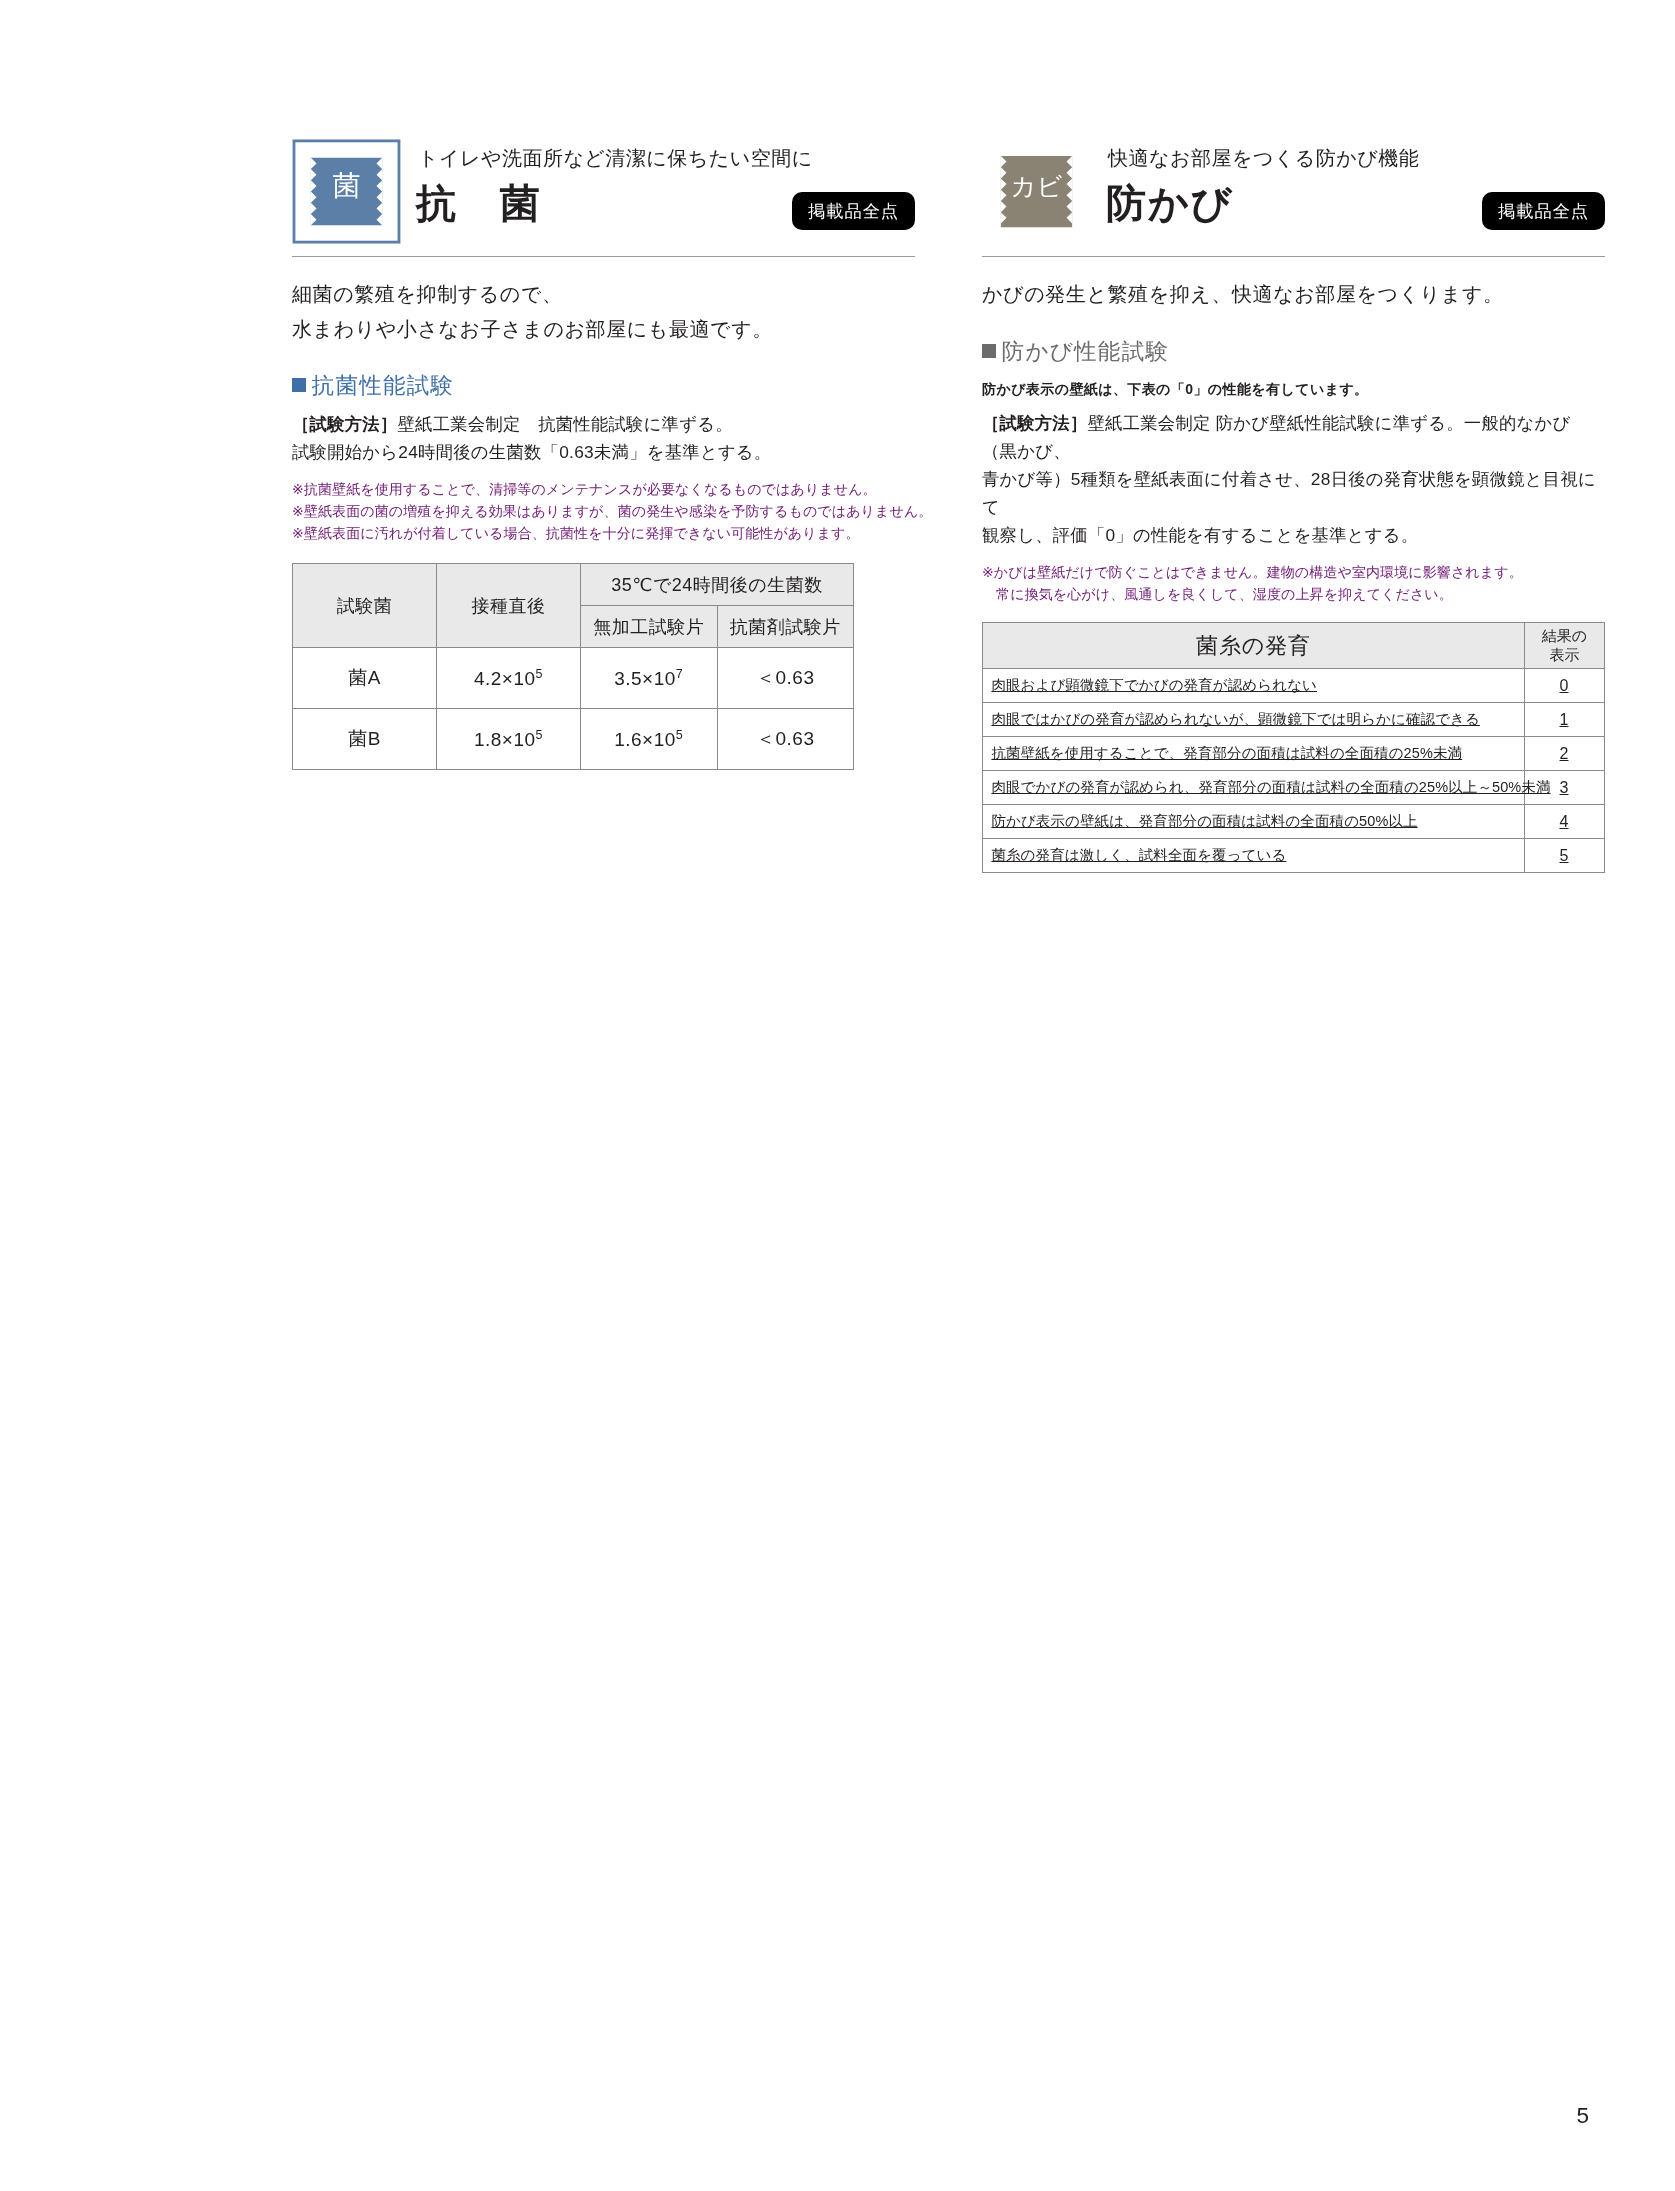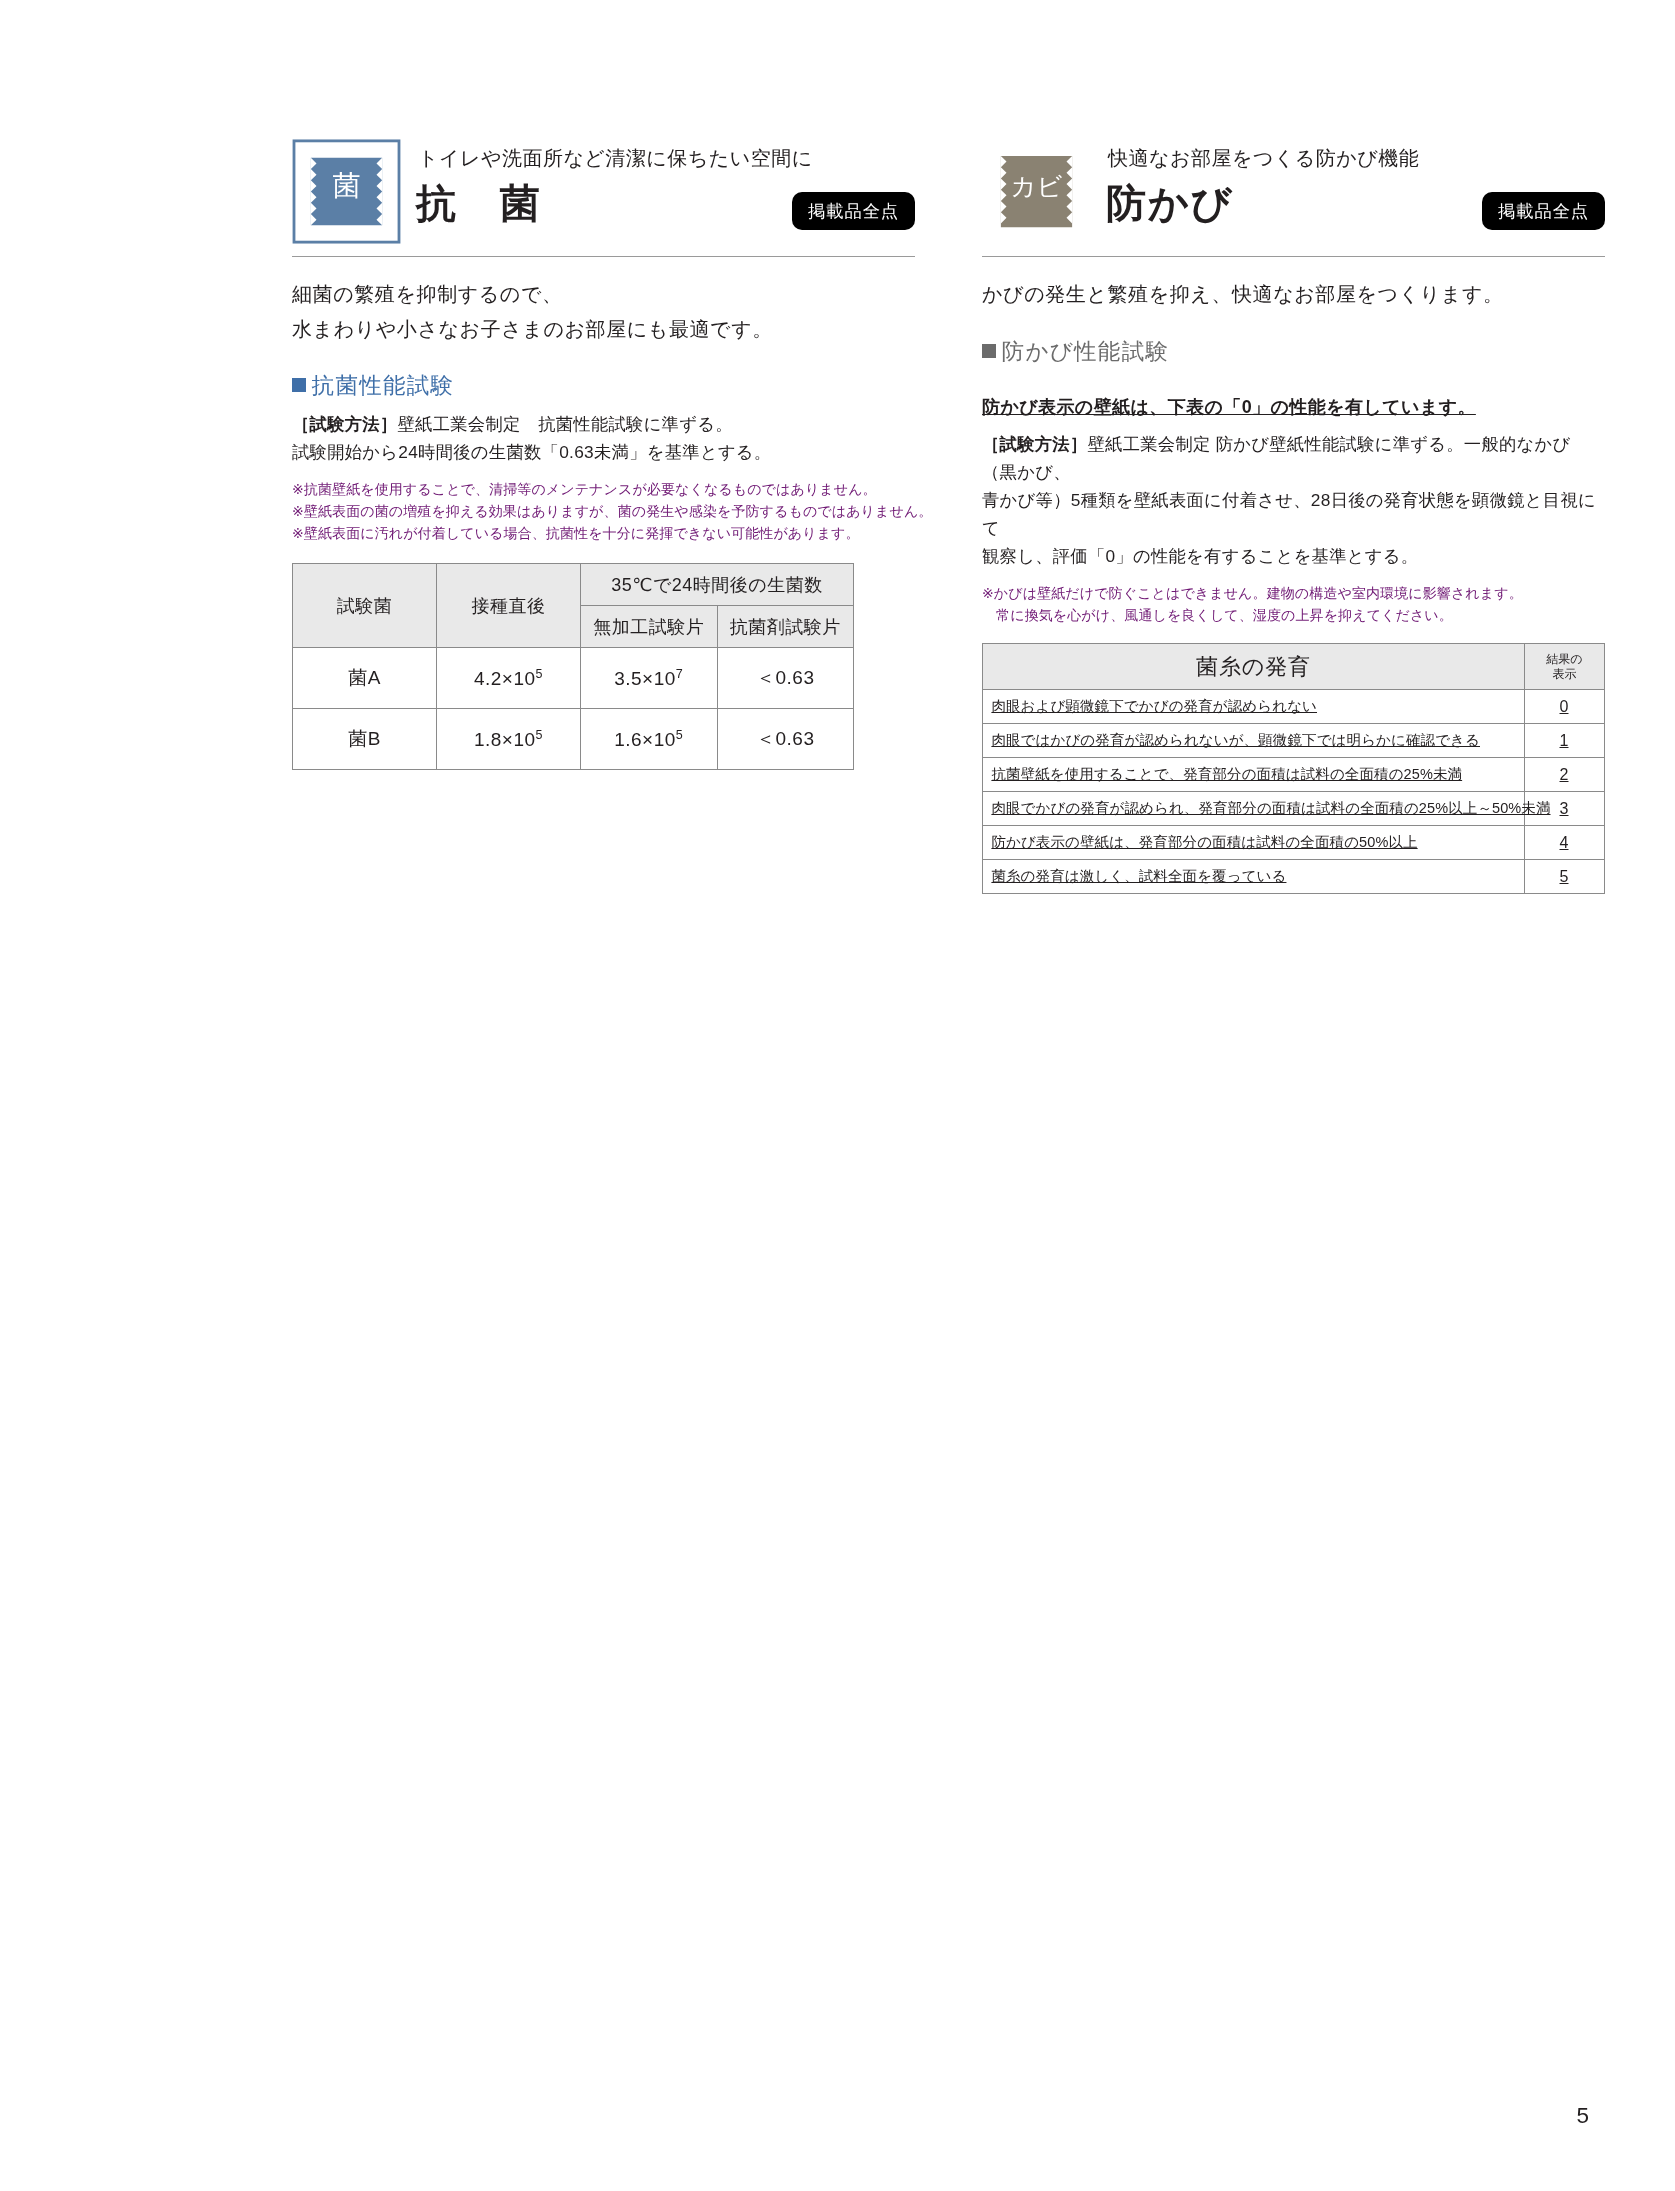--- a/index.html
+++ b/index.html
@@ -101,26 +101,25 @@
     height: 14px;
     margin-right: 5.6px;
     vertical-align: 0.9px;
   }
   .sec-title.blue { color: #3f6fa8; }
   .sec-title.blue .sq { background: #3f6fa8; }
   .sec-title.gray { color: #6b6b6b; }
   .sec-title.gray .sq { background: #6b6b6b; }
 
   .strongline {
-    font-size: 18px;
+    font-size: 14px;
     font-weight: bold;
     letter-spacing: 0.4px;
-    margin-top: 27px;
+    margin-top: 12px;
     line-height: 1.5;
-    text-decoration: underline;
   }
   .method {
     font-size: 17.3px;
     line-height: 1.62;
     letter-spacing: 0.3px;
     margin-top: 9.4px;
   }
   .method b { font-weight: bold; }
   .notes {
     font-size: 14px;
@@ -172,21 +171,21 @@
     font-weight: normal;
   }
   .tbl-mold thead th {
     background: #e9e9e9;
     text-align: center;
     font-size: 22px;
     letter-spacing: 0.9px;
     height: 43px;
   }
   .tbl-mold thead th.small {
-    font-size: 12px;
+    font-size: 15px;
     line-height: 1.25;
     letter-spacing: 0;
   }
   .tbl-mold tbody td {
     height: 31px;
     font-size: 14.5px;
     padding-left: 8.4px;
     letter-spacing: 0.1px;
     white-space: nowrap;
     text-decoration: underline;

